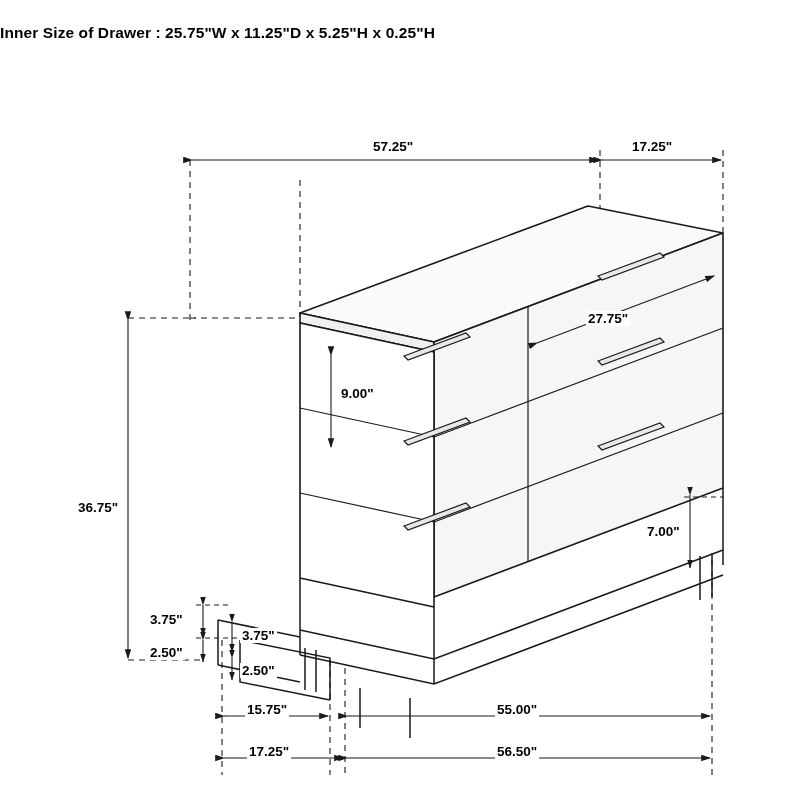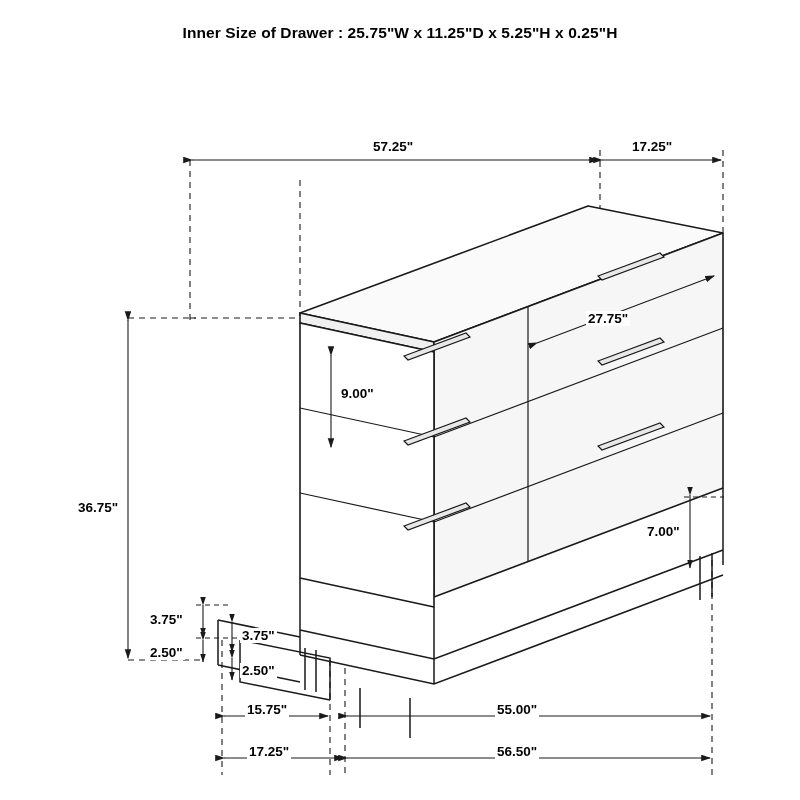--- a/index.html
+++ b/index.html
@@ -18,21 +18,20 @@
   #stage {
     position: relative;
     width: 800px;
     height: 800px;
   }
   #title {
     position: absolute;
     top: 24px;
     left: 0;
     width: 800px;
-    text-align: center;
     font-size: 15.5px;
     font-weight: bold;
     letter-spacing: 0.1px;
   }
   svg#drawing {
     position: absolute;
     top: 0;
     left: 0;
     width: 800px;
     height: 800px;

